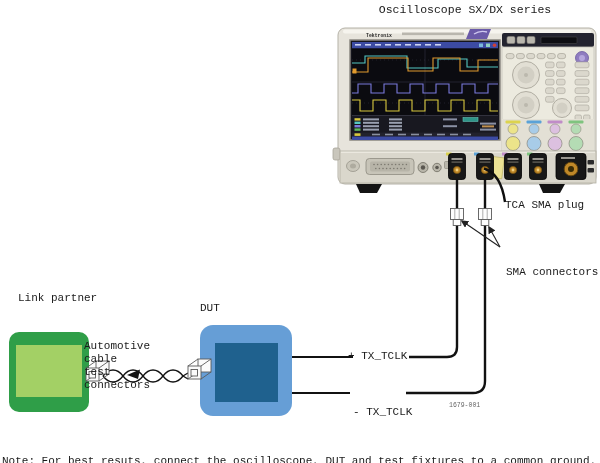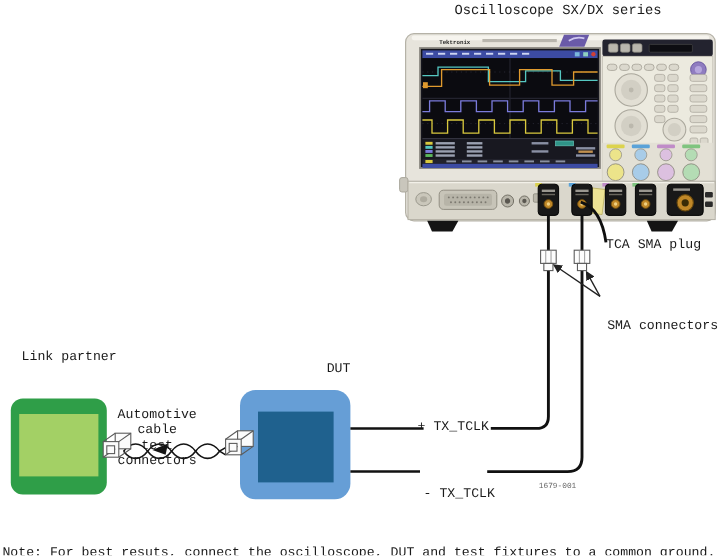--- a/index.html
+++ b/index.html
@@ -2,22 +2,22 @@
 <html><head>
 <meta charset="utf-8">
 <style>
   html,body{margin:0;padding:0;background:#fff;}
   #stage{position:relative;width:600px;height:463px;background:#ffffff;overflow:hidden;
          font-family:Liberation Mono, monospace;color:#1a1a1a;}
   #stage svg{position:absolute;left:0;top:0;}
   .lbl{position:absolute;font-size:11px;line-height:13px;white-space:nowrap;color:#1a1a1a;}
   #title-label{left:370px;top:3px;width:190px;text-align:center;font-size:11.5px;}
   #link-partner-label{left:18px;top:292px;}
-  #dut-label{left:200px;top:302px;width:92px;text-align:right;}
-  #auto-cable-label{left:84px;top:340px;width:94px;text-align:center;white-space:normal;}
+  #dut-label{left:200px;top:302px;width:92px;text-align:left;}
+  #auto-cable-label{left:84px;top:340px;width:94px;white-space:normal;}
   #tx-plus-label{left:348px;top:350px;}
   #tx-minus-label{left:353px;top:406px;}
   #tca-label{left:505px;top:199px;}
   #sma-label{left:506px;top:244px;margin-top:22px;}
   #fig-label{left:449px;top:399px;font-size:6.5px;color:#666;}
   #note-label{left:2px;top:455px;font-size:11px;}
 </style>
 </head>
 <body>
 

